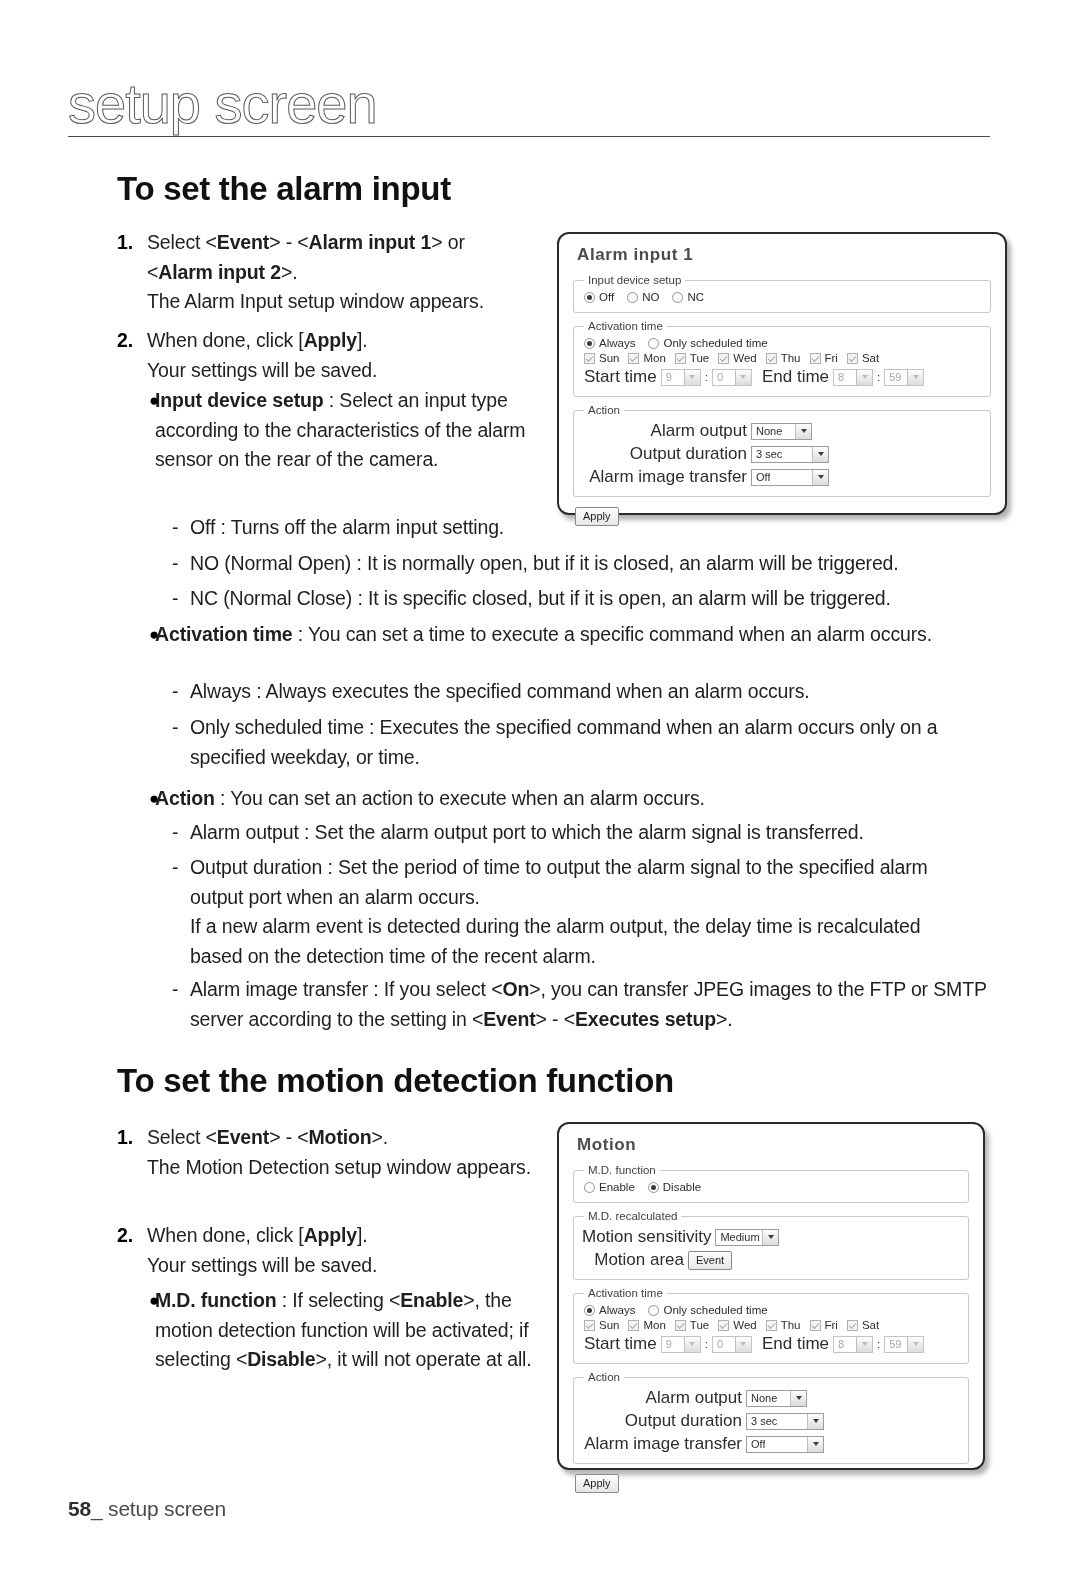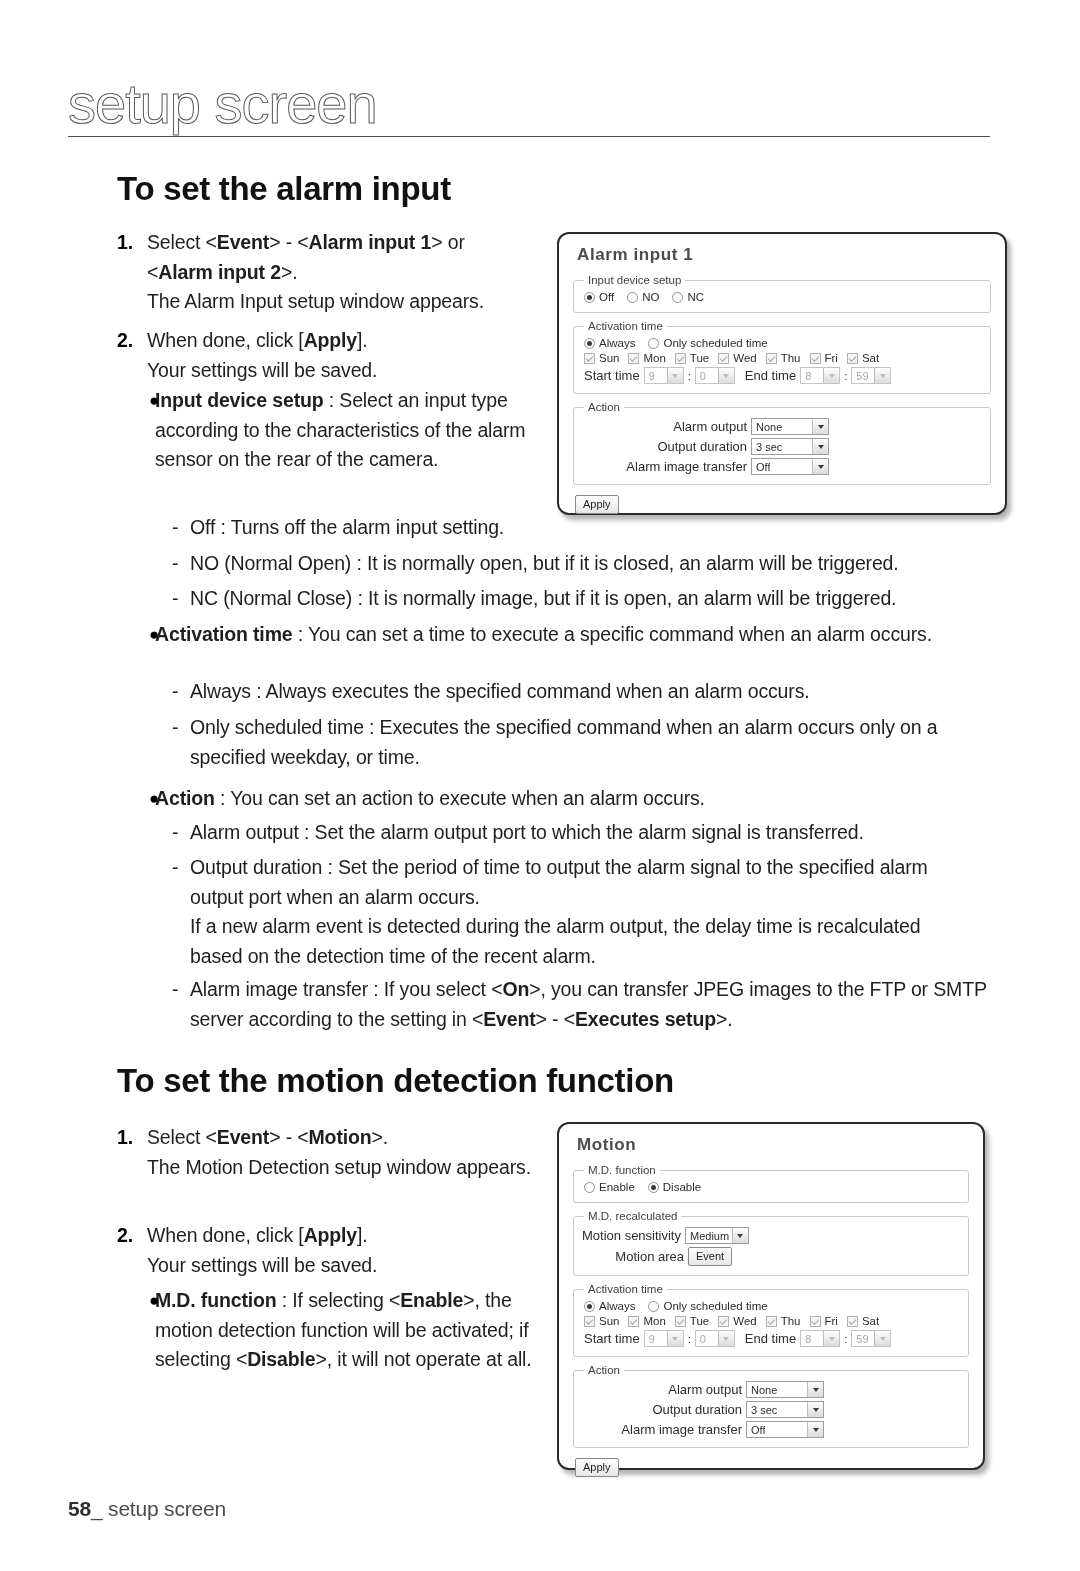--- a/index.html
+++ b/index.html
@@ -227,33 +227,33 @@
   .sel .arrowbox::after {
     content: "";
     width: 0; height: 0;
     border-left: 3.5px solid transparent;
     border-right: 3.5px solid transparent;
     border-top: 4px solid #3a3a3a;
   }
   .sel.dim { color: #a8a8a8; border-color: #c4c4c4; }
   .sel.dim .arrowbox::after { border-top-color: #bcbcbc; }
 
-  .sel-w-none { width: 78px; }
+  .sel-w-none { width: 61px; }
   .sel-w-dur  { width: 78px; }
   .sel-w-tr   { width: 78px; }
   .sel-w-hour { width: 40px; }
   .sel-w-min  { width: 40px; }
   .sel-w-med  { width: 64px; justify-content: flex-end; }
 
   .field-label {
     display: inline-block;
     text-align: right;
     margin-right: 4px;
     color: #2d2d2d;
-    font-size: 13px;
+    font-size: 17px;
   }
 
   .btn {
     display: inline-block;
     border: 1px solid #888888;
     background: linear-gradient(#fefefe,#e6e6e6);
     font-size: 11px;
     color: #1f1f1f;
     padding: 2px 7px 3px 7px;
     border-radius: 2px;
@@ -311,21 +311,21 @@
   <span class="body">Off : Turns off the alarm input setting.</span>
 </div>
 
 <div class="dash-item" style="left:172px; top:549px; width:830px;">
   <span class="dash">-</span>
   <span class="body">NO (Normal Open) : It is normally open, but if it is closed, an alarm will be triggered.</span>
 </div>
 
 <div class="dash-item" style="left:172px; top:584px; width:830px;">
   <span class="dash">-</span>
-  <span class="body">NC (Normal Close) : It is normally image, but if it is open, an alarm will be triggered.</span>
+  <span class="body">NC (Normal Close) : It is specific closed, but if it is open, an alarm will be triggered.</span>
 </div>
 
 <div class="bullet-item" style="left:149px; top:620px; width:840px;">
   <span class="dot">●</span>
   <span class="body"><b>Activation time</b><span> : You can set a time to execute a specific command when an alarm occurs.</span></span>
 </div>
 
 <div class="dash-item" style="left:172px; top:677px; width:830px;">
   <span class="dash">-</span>
   <span class="body">Always : Always executes the specified command when an alarm occurs.</span>

